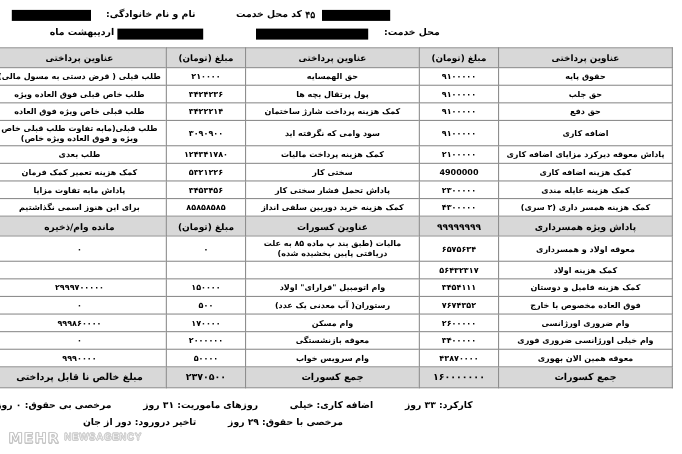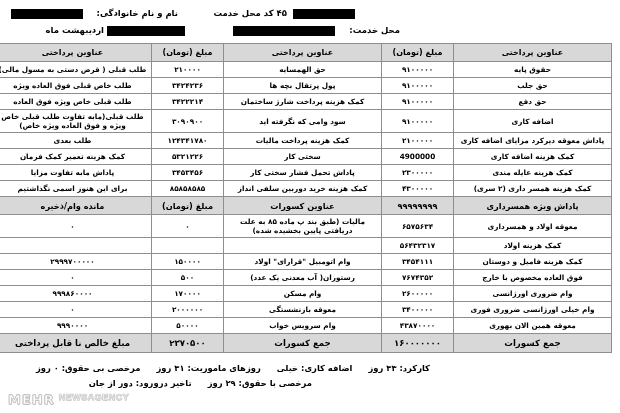--- a/index.html
+++ b/index.html
@@ -54,21 +54,21 @@
     display: inline-block;
     background: #000000;
     height: 10px;
     vertical-align: middle;
     margin: 0 3px;
   }
   .redact.w-short { width: 62px; }
   .redact.w-mid   { width: 78px; }
   .redact.w-xlong { width: 232px; }
 
-  .hdr-val { font-size: 8.5px; font-weight: 700; margin: 0 3px; }
+  .hdr-val { font-size: 8.5px; font-weight: 700; margin: 0 3px; font-family: Liberation Serif, serif; }
 
   
   table.pay {
     border-collapse: collapse;
     width: 604px;
     margin-top: 4px;
     table-layout: fixed;
     background: #ffffff;
   }
   table.pay td, table.pay th {
@@ -116,21 +116,21 @@
     box-sizing: border-box;
   }
   .footer-line {
     display: flex;
     flex-direction: row;
     justify-content: flex-start;
     white-space: nowrap;
   }
   .footer-line.l1 { padding-right: 182px; }
   .footer-line.l2 { padding-right: 300px; }
-  .f-item { margin-left: 16px; }
+  .f-item { margin-left: 29px; }
   .f-item:last-child { margin-left: 0; }
 
   
   .watermark {
     position: absolute;
     left: 8px;
     bottom: 6px;
     display: flex;
     align-items: flex-start;
     direction: ltr;

